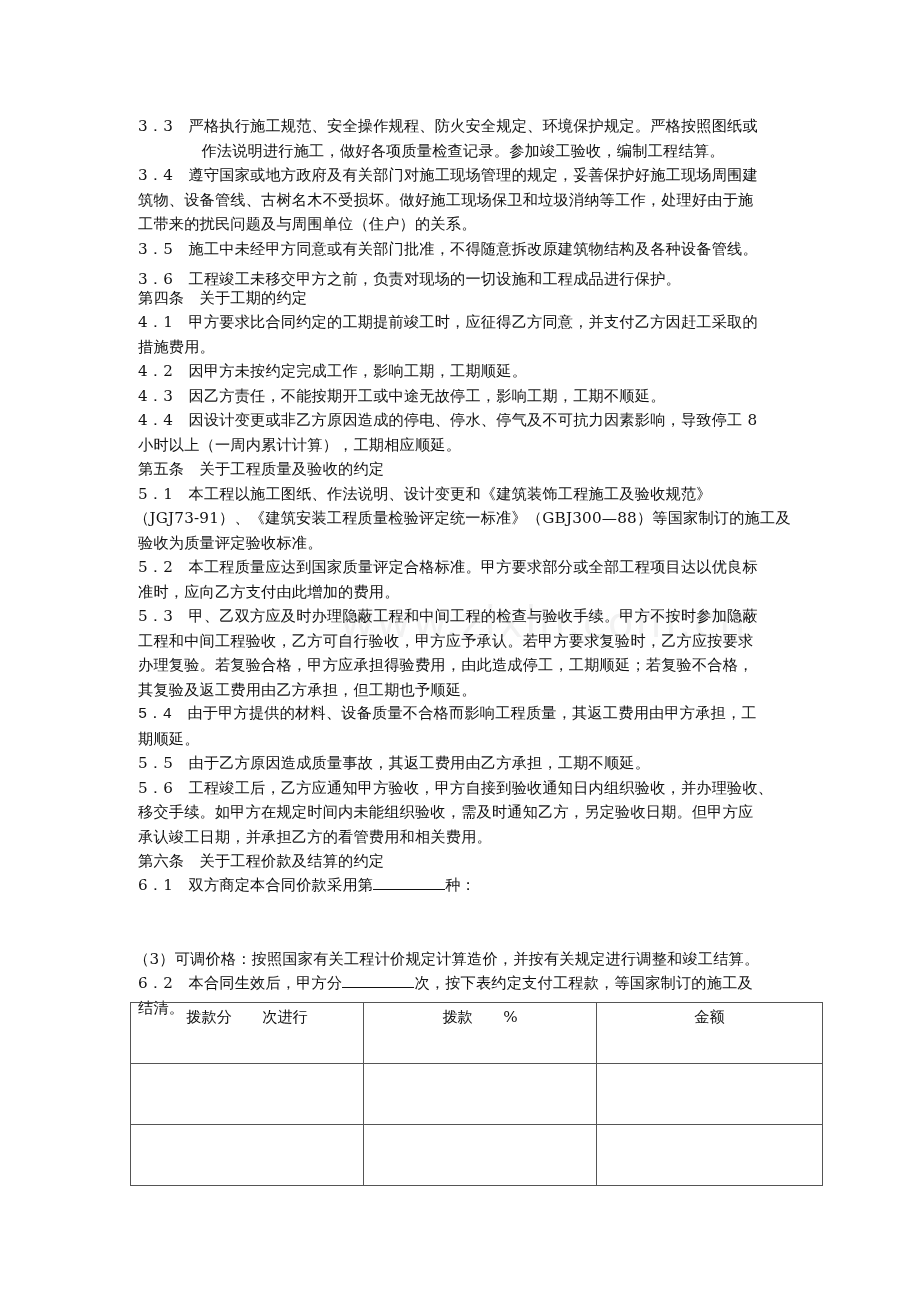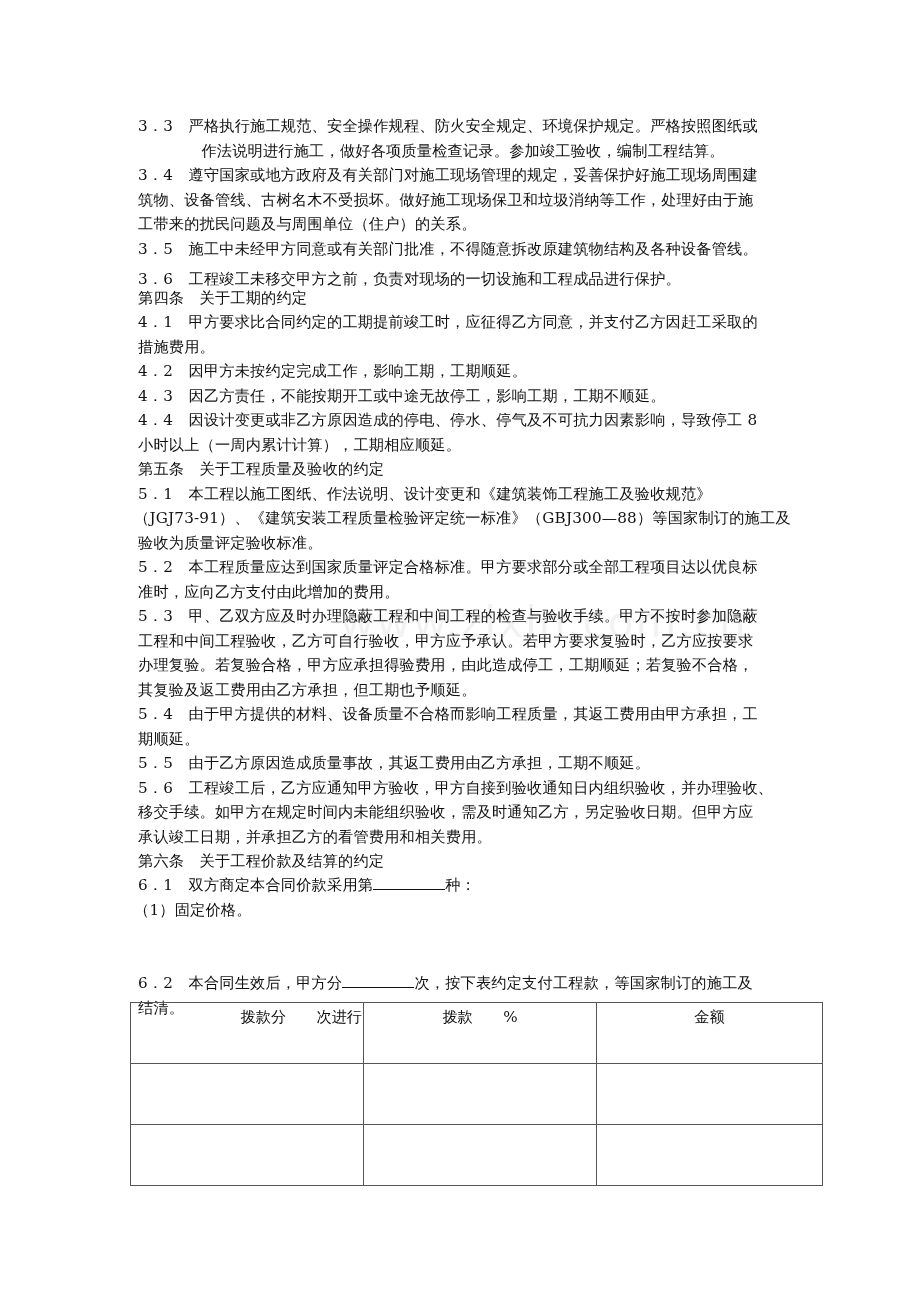--- a/index.html
+++ b/index.html
@@ -7,21 +7,21 @@
          font-family: "DejaVu Serif", "Liberation Serif", serif; color: #111; }
   .page { position: absolute; left: 0; top: 0; width: 920px; height: 1302px; background: #fff; }
   .line { position: absolute; left: 138px; width: 650px; font-size: 15.2px; line-height: 24px;
           white-space: nowrap; letter-spacing: 0.2px; }
   .watermark { position: absolute; left: 340px; top: 598px; font-family: "DejaVu Sans", sans-serif;
                font-size: 42px; color: rgba(0,0,0,0.05); letter-spacing: 2px; pointer-events: none; }
   .blank { display: inline-block; border-bottom: 1px solid #111; height: 16px; vertical-align: baseline; }
   table.pay { position: absolute; left: 130px; top: 1002px; width: 693px; border-collapse: collapse; }
   table.pay td { border: 1px solid #555; height: 55px; vertical-align: top; text-align: center;
                  font-size: 15.2px; padding-top: 4px; }
-  table.pay td.c1 { width: 230px; text-align: right; } table.pay td.c2 { width: 230px; }
+  table.pay td.c1 { width: 230px; } table.pay td.c2 { width: 230px; }
 </style>
 </head>
 <body>
 
 <div class="page">
   <div class="watermark">www.zixin.com.cn</div>
   <div id="lines">
       <div class="line" style="top: 114px;">3．3　严格执行施工规范、安全操作规程、防火安全规定、环境保护规定。严格按照图纸或</div>
       <div class="line" style="top: 139px; text-align: center;">作法说明进行施工，做好各项质量检查记录。参加竣工验收，编制工程结算。</div>
       <div class="line" style="top: 163px;">3．4　遵守国家或地方政府及有关部门对施工现场管理的规定，妥善保护好施工现场周围建</div>
@@ -39,33 +39,33 @@
       <div class="line" style="top: 457px;">第五条　关于工程质量及验收的约定</div>
       <div class="line" style="top: 482px;">5．1　本工程以施工图纸、作法说明、设计变更和《建筑装饰工程施工及验收规范》</div>
       <div class="line" style="top: 506px; left: 134px; text-align: center;">（JGJ73-91）、《建筑安装工程质量检验评定统一标准》（GBJ300—88）等国家制订的施工及</div>
       <div class="line" style="top: 531px;">验收为质量评定验收标准。</div>
       <div class="line" style="top: 555px;">5．2　本工程质量应达到国家质量评定合格标准。甲方要求部分或全部工程项目达以优良标</div>
       <div class="line" style="top: 580px;">准时，应向乙方支付由此增加的费用。</div>
       <div class="line" style="top: 604px;">5．3　甲、乙双方应及时办理隐蔽工程和中间工程的检查与验收手续。甲方不按时参加隐蔽</div>
       <div class="line" style="top: 629px;">工程和中间工程验收，乙方可自行验收，甲方应予承认。若甲方要求复验时，乙方应按要求</div>
       <div class="line" style="top: 653px;">办理复验。若复验合格，甲方应承担得验费用，由此造成停工，工期顺延；若复验不合格，</div>
       <div class="line" style="top: 678px;">其复验及返工费用由乙方承担，但工期也予顺延。</div>
-      <div class="line" style="top: 702px;">5．4　由于甲方提供的材料、设备质量不合格而影响工程质量，其返工费用由甲方承担，工</div>
+      <div class="line" style="top: 702px; font-family: Liberation Mono, monospace;">5．4　由于甲方提供的材料、设备质量不合格而影响工程质量，其返工费用由甲方承担，工</div>
       <div class="line" style="top: 727px;">期顺延。</div>
       <div class="line" style="top: 751px;">5．5　由于乙方原因造成质量事故，其返工费用由乙方承担，工期不顺延。</div>
       <div class="line" style="top: 776px;">5．6　工程竣工后，乙方应通知甲方验收，甲方自接到验收通知日内组织验收，并办理验收、</div>
       <div class="line" style="top: 800px;">移交手续。如甲方在规定时间内未能组织验收，需及时通知乙方，另定验收日期。但甲方应</div>
       <div class="line" style="top: 825px;">承认竣工日期，并承担乙方的看管费用和相关费用。</div>
       <div class="line" style="top: 849px;">第六条　关于工程价款及结算的约定</div>
     </div>
 
   <div class="line" style="top:873px">
     <span>6．1　双方商定本合同价款采用第</span><span class="blank" style="width:72px"></span><span>种：</span>
   </div>
-  <div class="line" style="top:898px;left:134px">（1）固定价格。</div>
+  <div class="line" style="top:947px;left:134px">（3）可调价格：按照国家有关工程计价规定计算造价，并按有关规定进行调整和竣工结算。</div>
   <div class="line" style="top:971px">
     <span>6．2　本合同生效后，甲方分</span><span class="blank" style="width:72px"></span><span>次，按下表约定支付工程款，等国家制订的施工及</span>
   </div>
 
   <div class="line" style="top:996px">结清。</div>
 
   <table class="pay">
     <tbody>
         <tr>
       <td class="c1">拨款分　　次进行</td>

